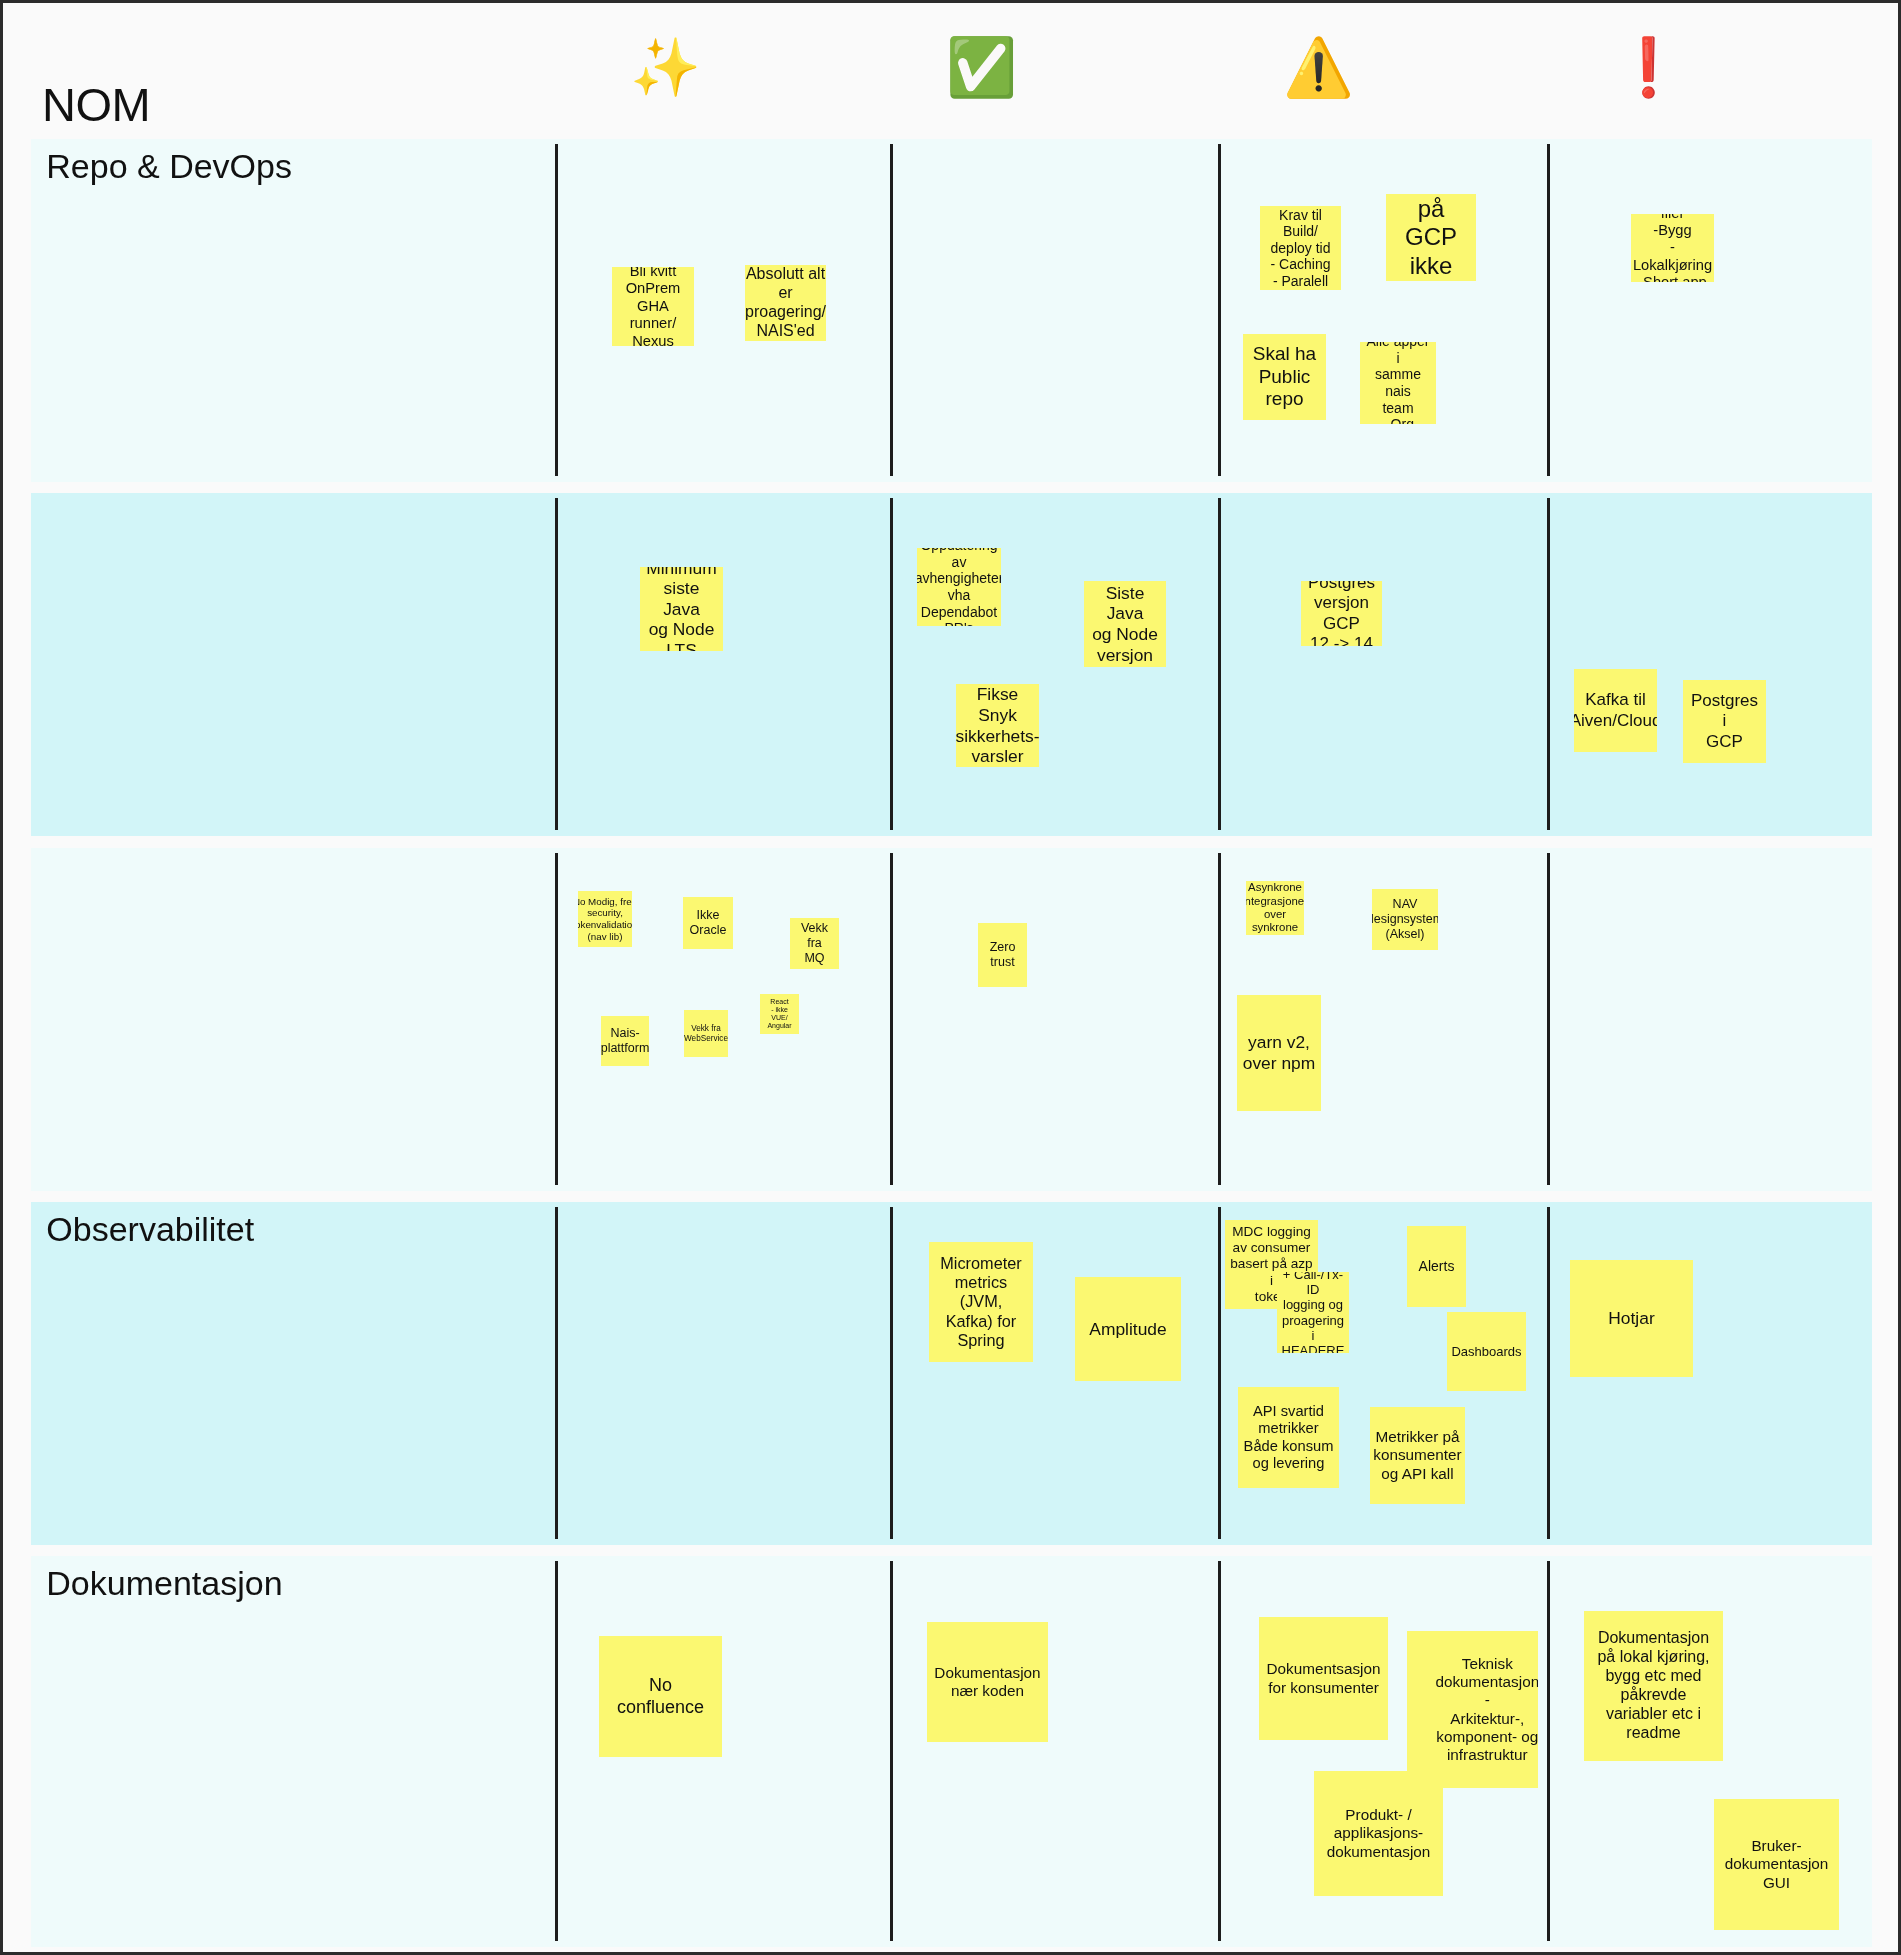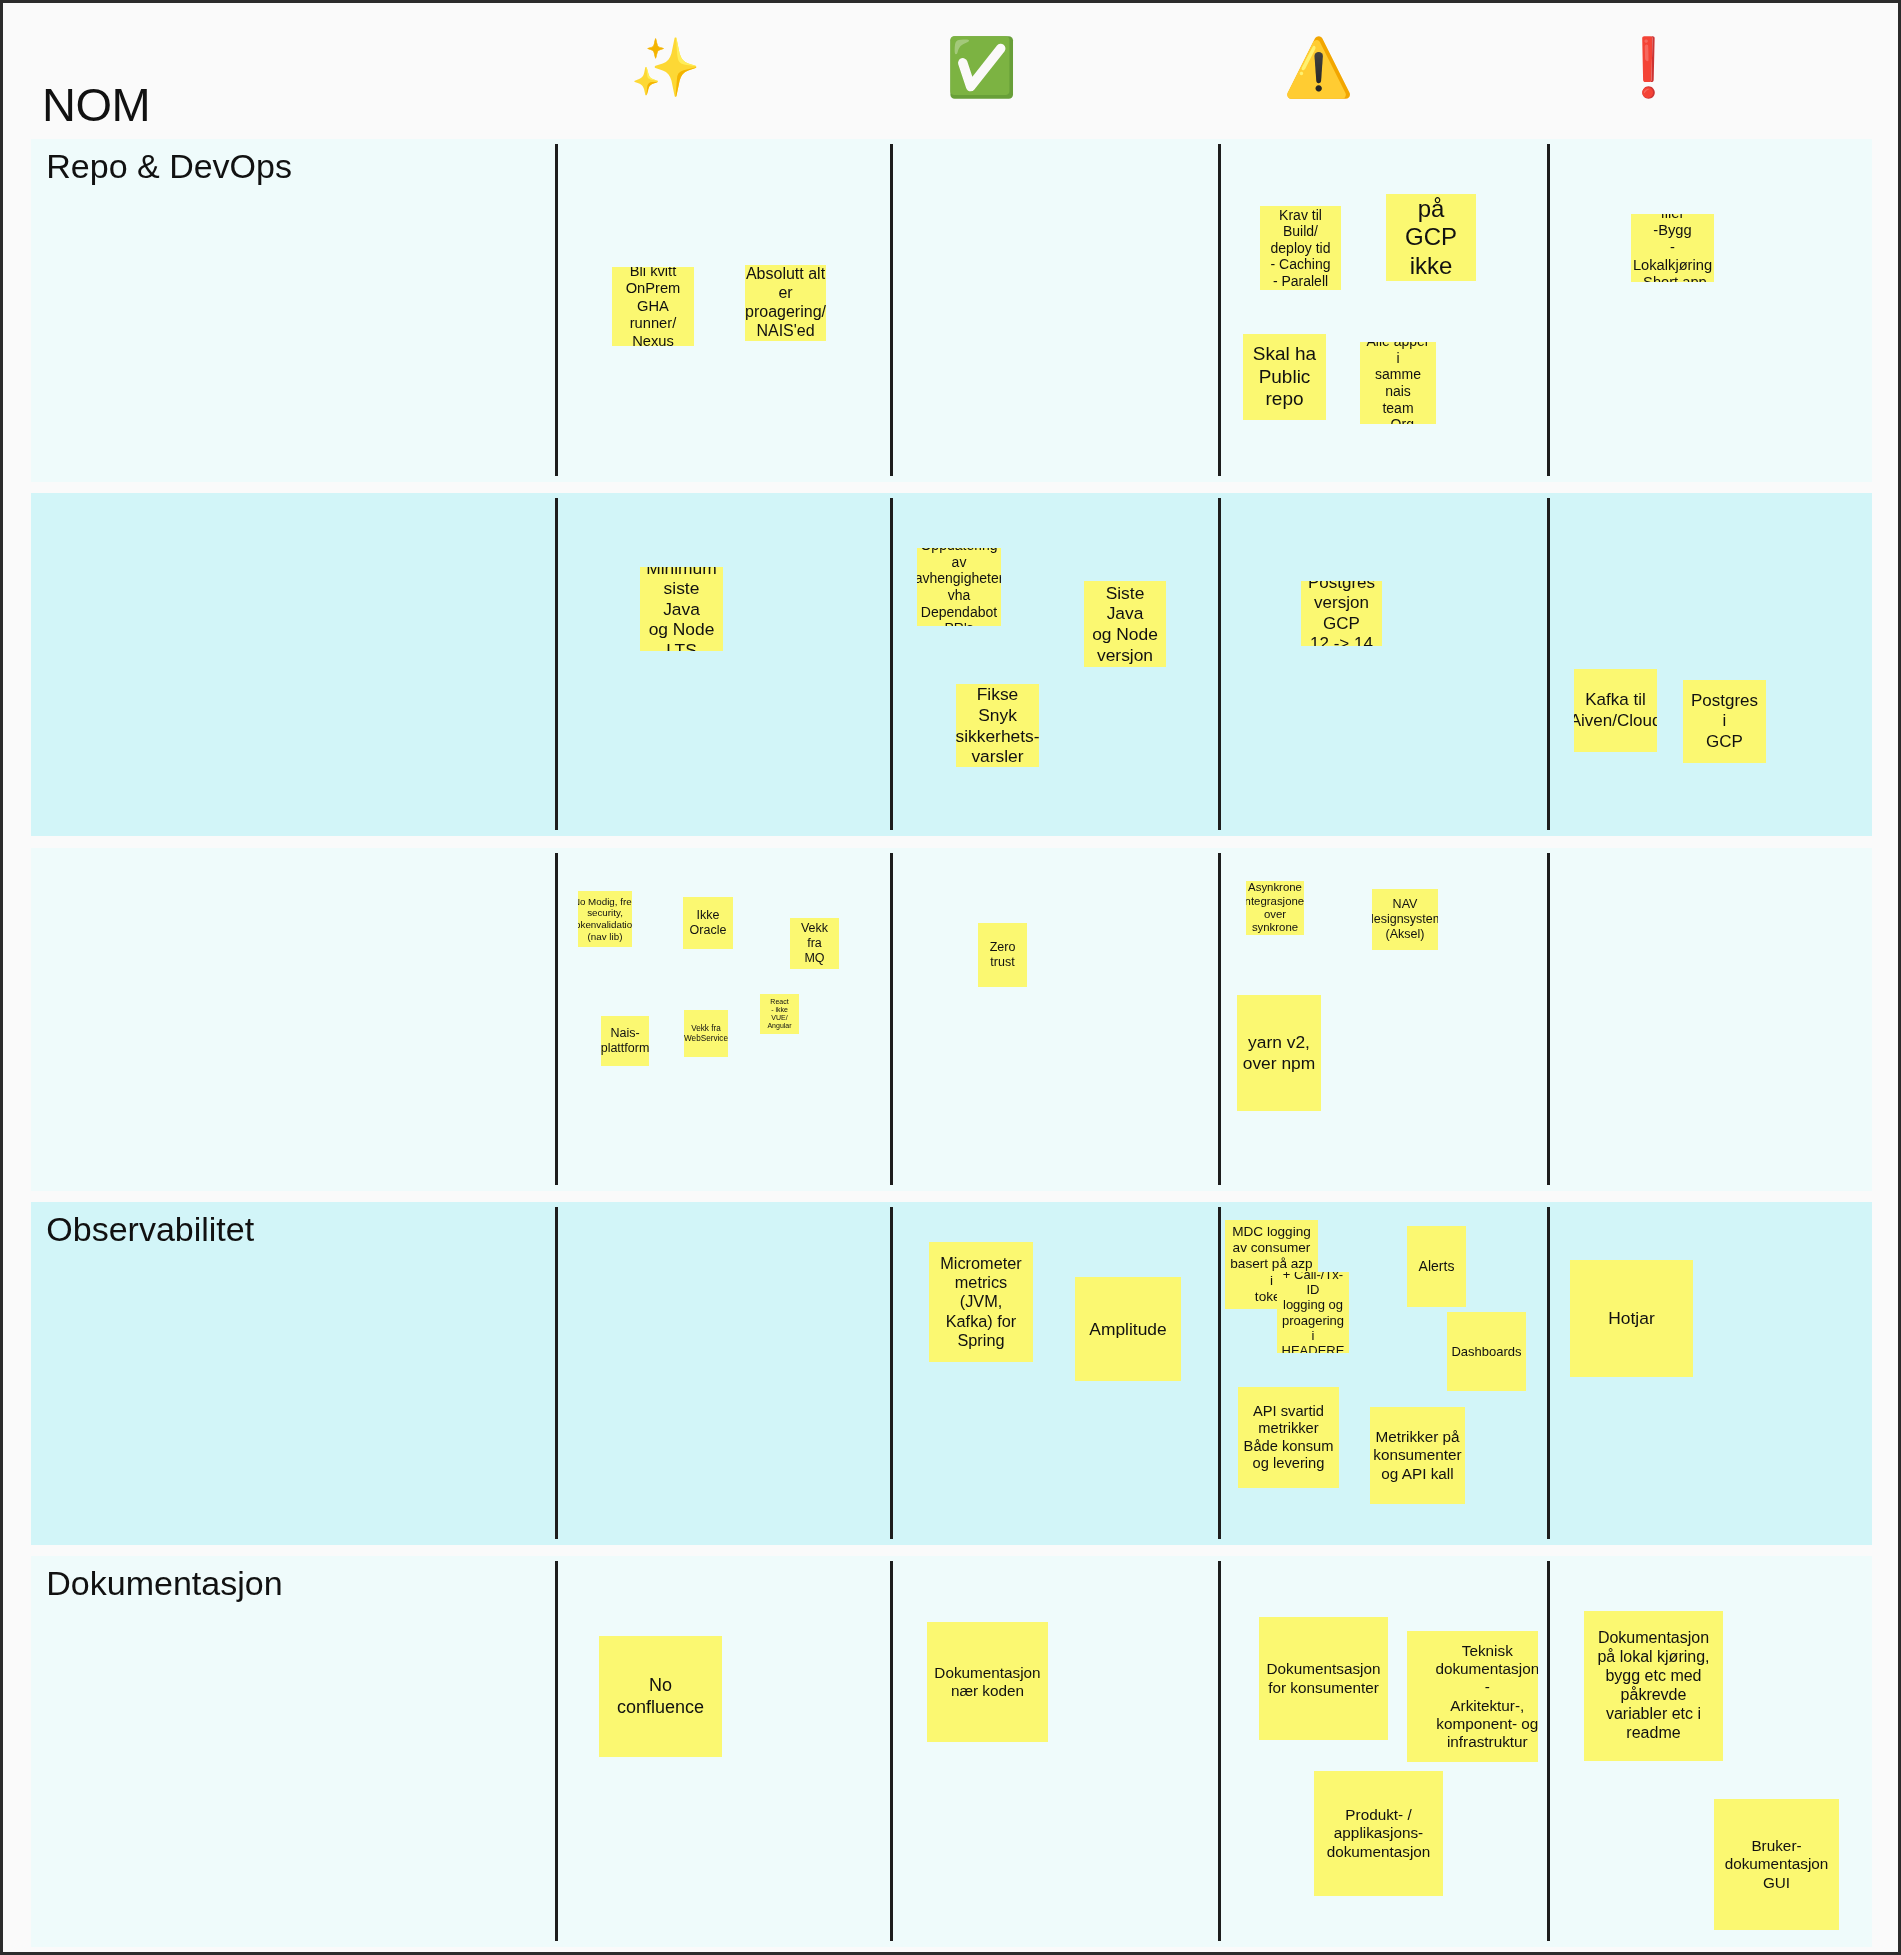--- a/index.html
+++ b/index.html
@@ -233,21 +233,21 @@
       <div class="note" style="left: 1367px; top: 1404px; width: 95px; height: 97px; font-size: 15.3px; z-index: 41;">Metrikker på
 konsumenter
 og API kall</div>
       <div class="note" style="left: 1567px; top: 1257px; width: 123px; height: 117px; font-size: 17.4px; z-index: 42;">Hotjar</div>
       <div class="note" style="left: 596px; top: 1633px; width: 123px; height: 121px; font-size: 18px; z-index: 43;">No
 confluence</div>
       <div class="note" style="left: 924px; top: 1619px; width: 121px; height: 120px; font-size: 15.3px; z-index: 44;">Dokumentasjon
 nær koden</div>
       <div class="note" style="left: 1256px; top: 1614px; width: 129px; height: 123px; font-size: 15.3px; z-index: 45;">Dokumentsasjon
 for konsumenter</div>
-      <div class="note" style="left: 1404px; top: 1628px; width: 131px; height: 131px; font-size: 15.3px; z-index: 46; padding-left: 34px;">Teknisk
+      <div class="note" style="left: 1404px; top: 1628px; width: 131px; height: 157px; font-size: 15.3px; z-index: 46; padding-left: 34px;">Teknisk
 dokumentasjon
 -
 Arkitektur-,
 komponent- og
 infrastruktur</div>
       <div class="note" style="left: 1311px; top: 1768px; width: 129px; height: 125px; font-size: 15.3px; z-index: 47;">Produkt- /
 applikasjons-
 dokumentasjon</div>
       <div class="note" style="left: 1581px; top: 1608px; width: 139px; height: 150px; font-size: 16px; z-index: 48;">Dokumentasjon
 på lokal kjøring,

